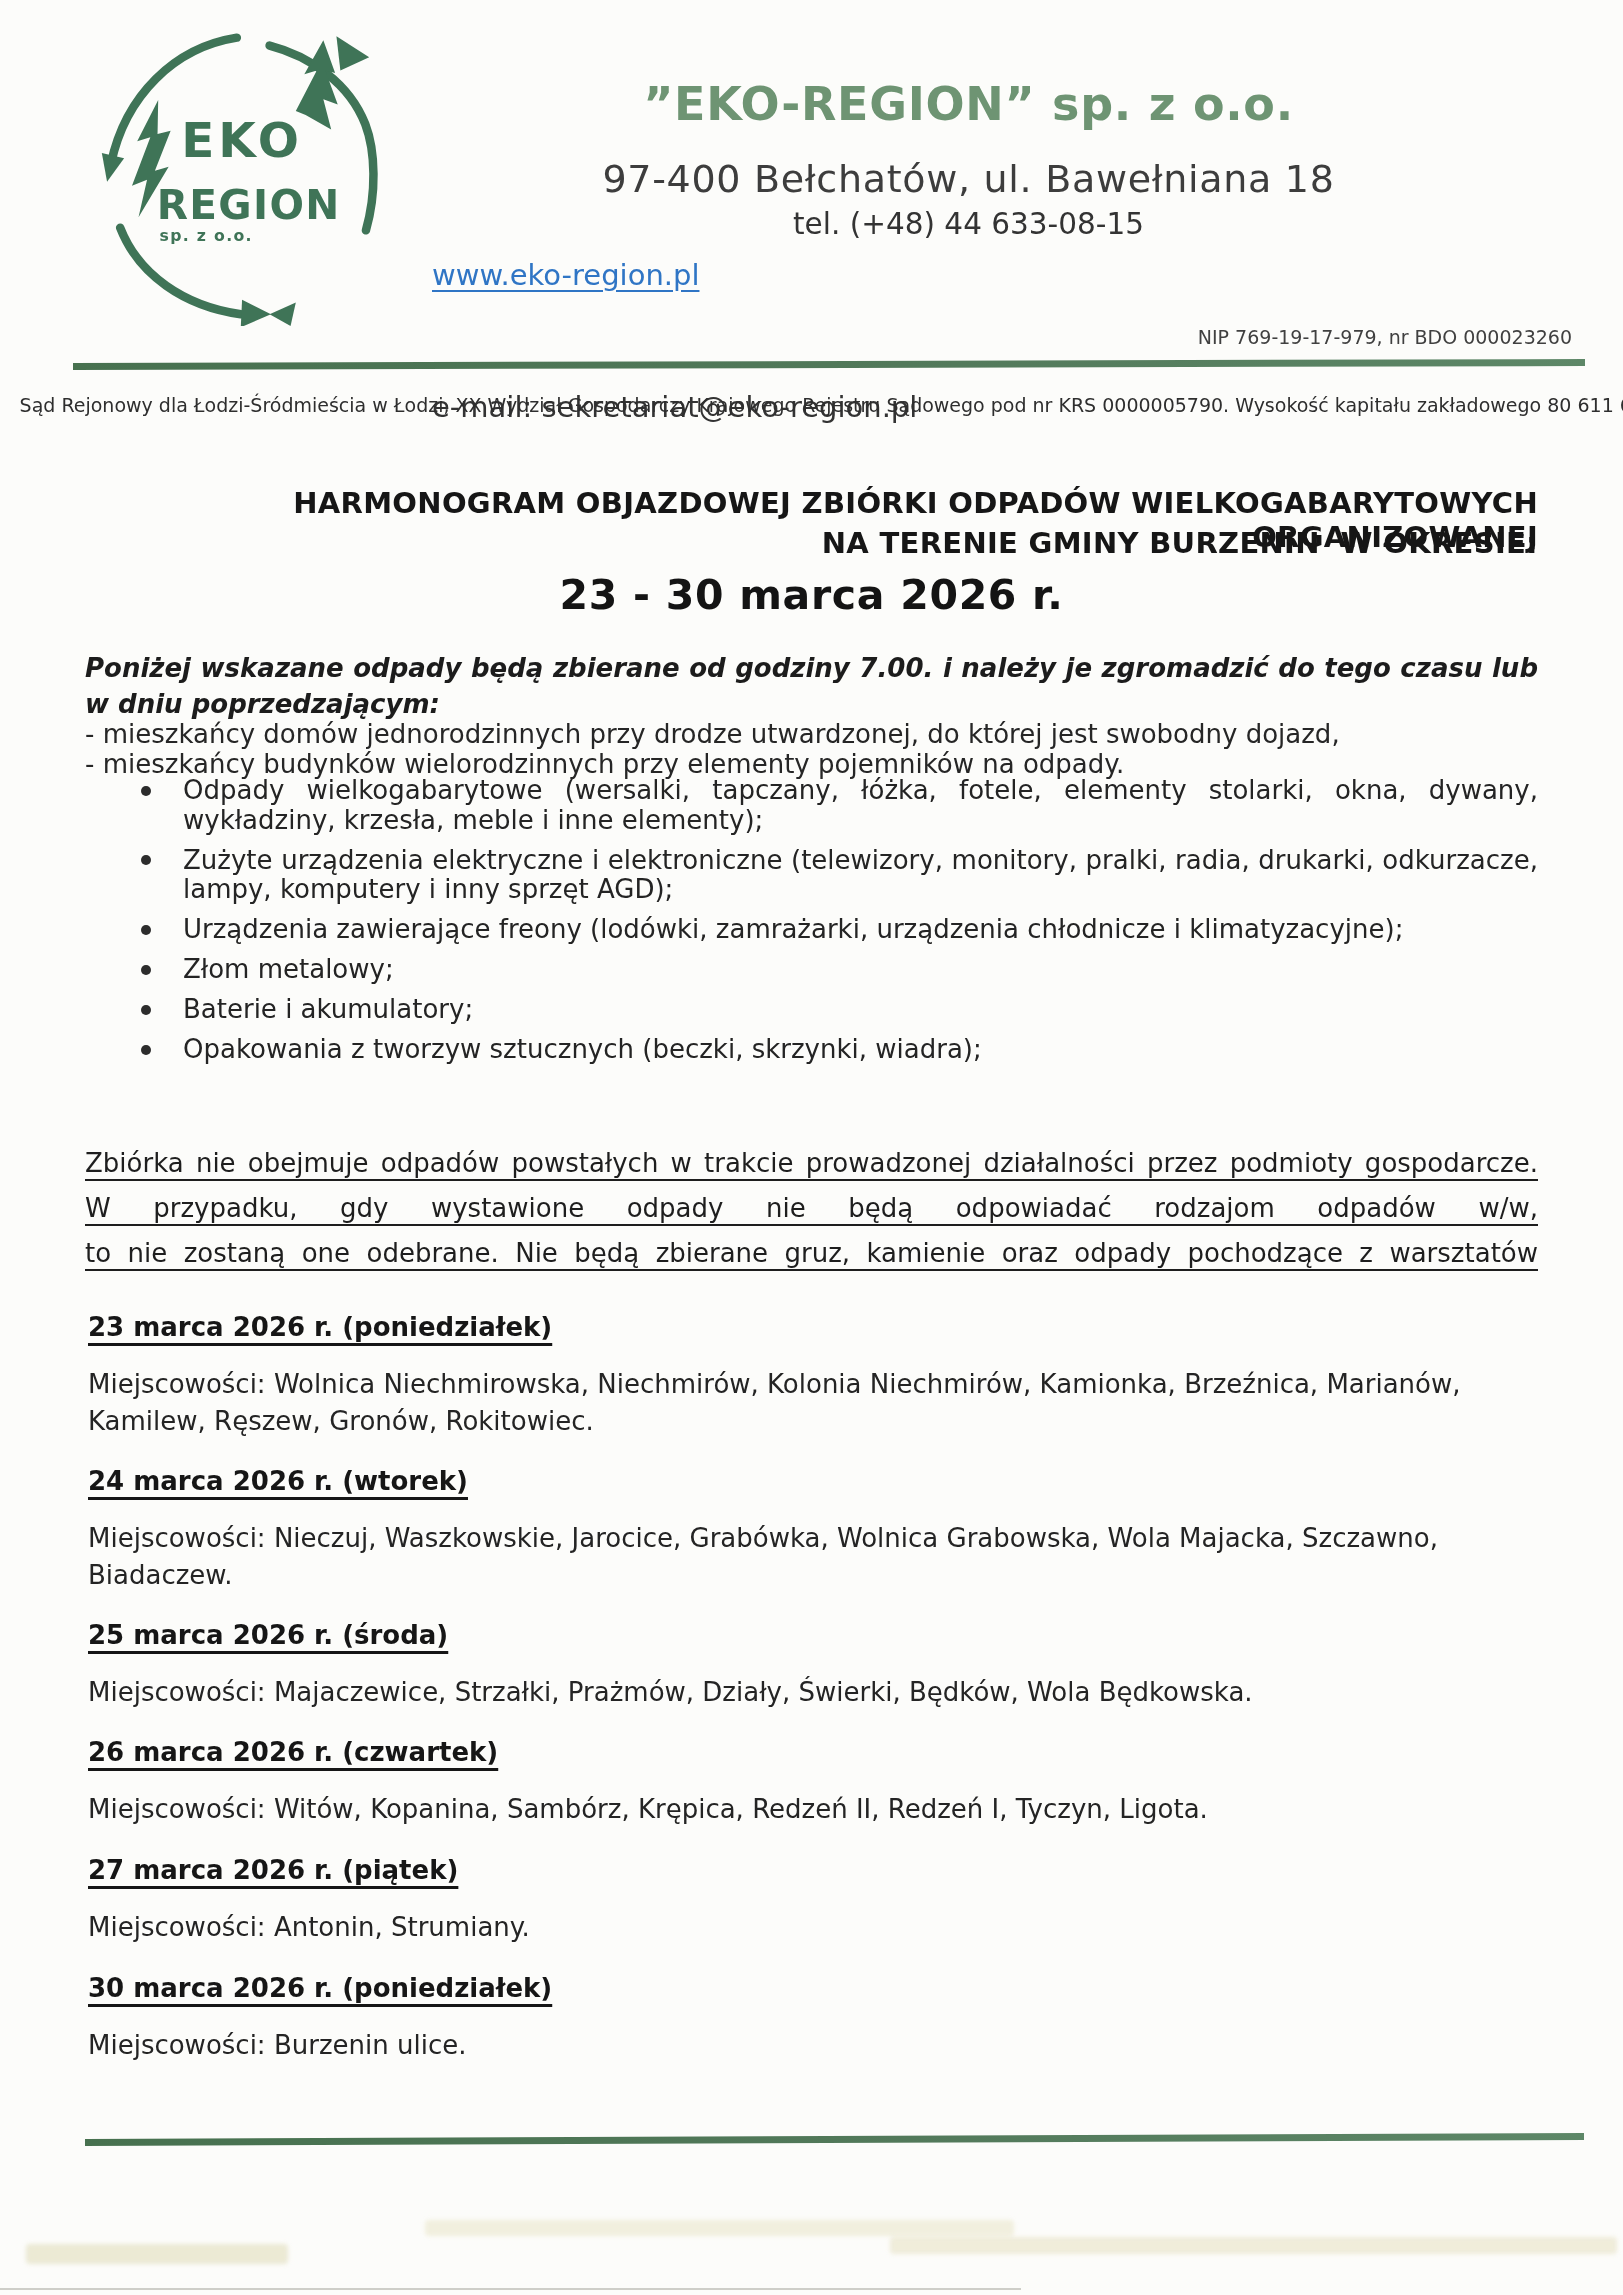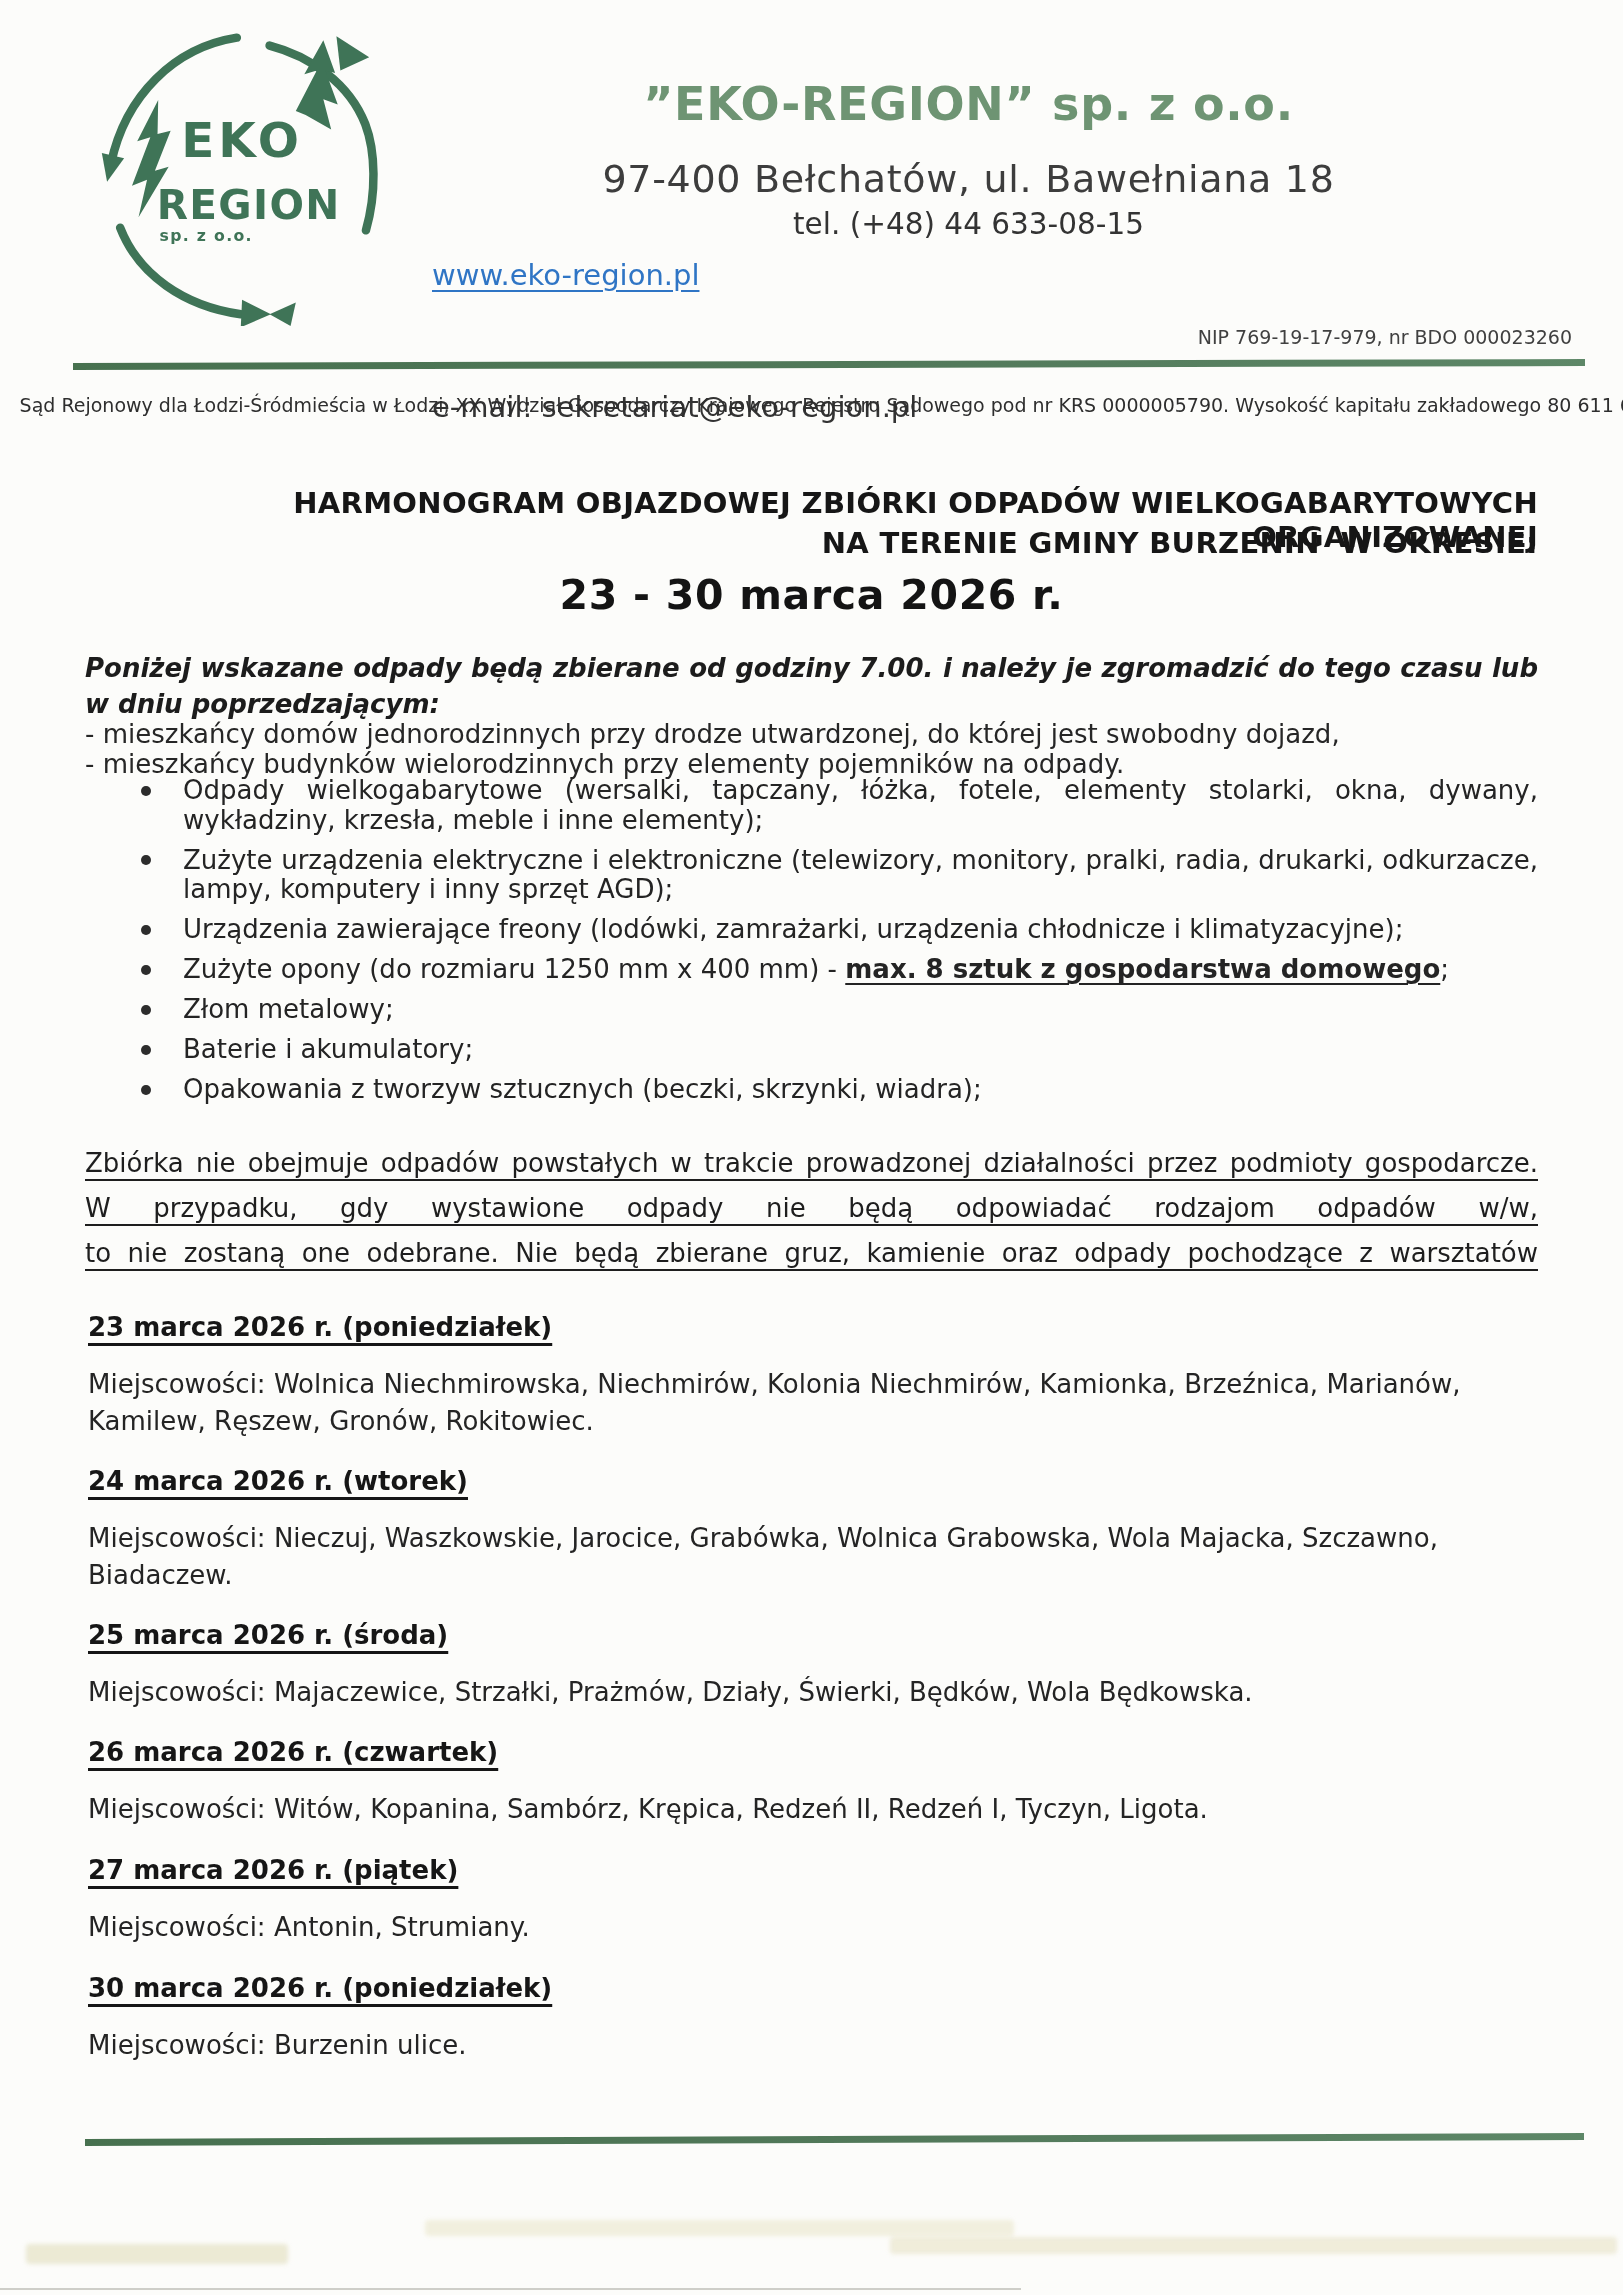--- a/index.html
+++ b/index.html
@@ -119,21 +119,20 @@
     <div class="blk date-range">23 - 30 marca 2026 r.</div>
 
     <p class="blk intro">Poniżej wskazane odpady będą zbierane od godziny 7.00. i należy je zgromadzić do tego czasu lub w dniu poprzedzającym:</p>
     <p class="blk dash-1">- mieszkańcy domów jednorodzinnych przy drodze utwardzonej, do której jest swobodny dojazd,</p>
     <p class="blk dash-2">- mieszkańcy budynków wielorodzinnych przy elementy pojemników na odpady.</p>
 
     <ul class="blk bullets">
       <li><span>Odpady wielkogabarytowe (wersalki, tapczany, łóżka, fotele, elementy stolarki, okna, dywany, wykładziny, krzesła, meble i inne elementy);</span></li>
       <li><span>Zużyte urządzenia elektryczne i elektroniczne (telewizory, monitory, pralki, radia, drukarki, odkurzacze, lampy, komputery i inny sprzęt AGD);</span></li>
       <li><span>Urządzenia zawierające freony (lodówki, zamrażarki, urządzenia chłodnicze i klimatyzacyjne);</span></li>
-      <li><span>Zużyte opony (do rozmiaru 1250 mm x 400 mm) - </span><span class="em-underline">max. 8 sztuk z gospodarstwa domowego</span><span>;</span></li>
       <li><span>Złom metalowy;</span></li>
       <li><span>Baterie i akumulatory;</span></li>
       <li><span>Opakowania z tworzyw sztucznych (beczki, skrzynki, wiadra);</span></li>
     </ul>
 
     <div class="blk notice">
       <div class="notice-line full">Zbiórka nie obejmuje odpadów powstałych w trakcie prowadzonej działalności przez podmioty gospodarcze.</div>
       <div class="notice-line full">W przypadku, gdy wystawione odpady nie będą odpowiadać rodzajom odpadów w/w,</div>
       <div class="notice-line full">to nie zostaną one odebrane. Nie będą zbierane gruz, kamienie oraz odpady pochodzące z warsztatów</div>
     </div>

